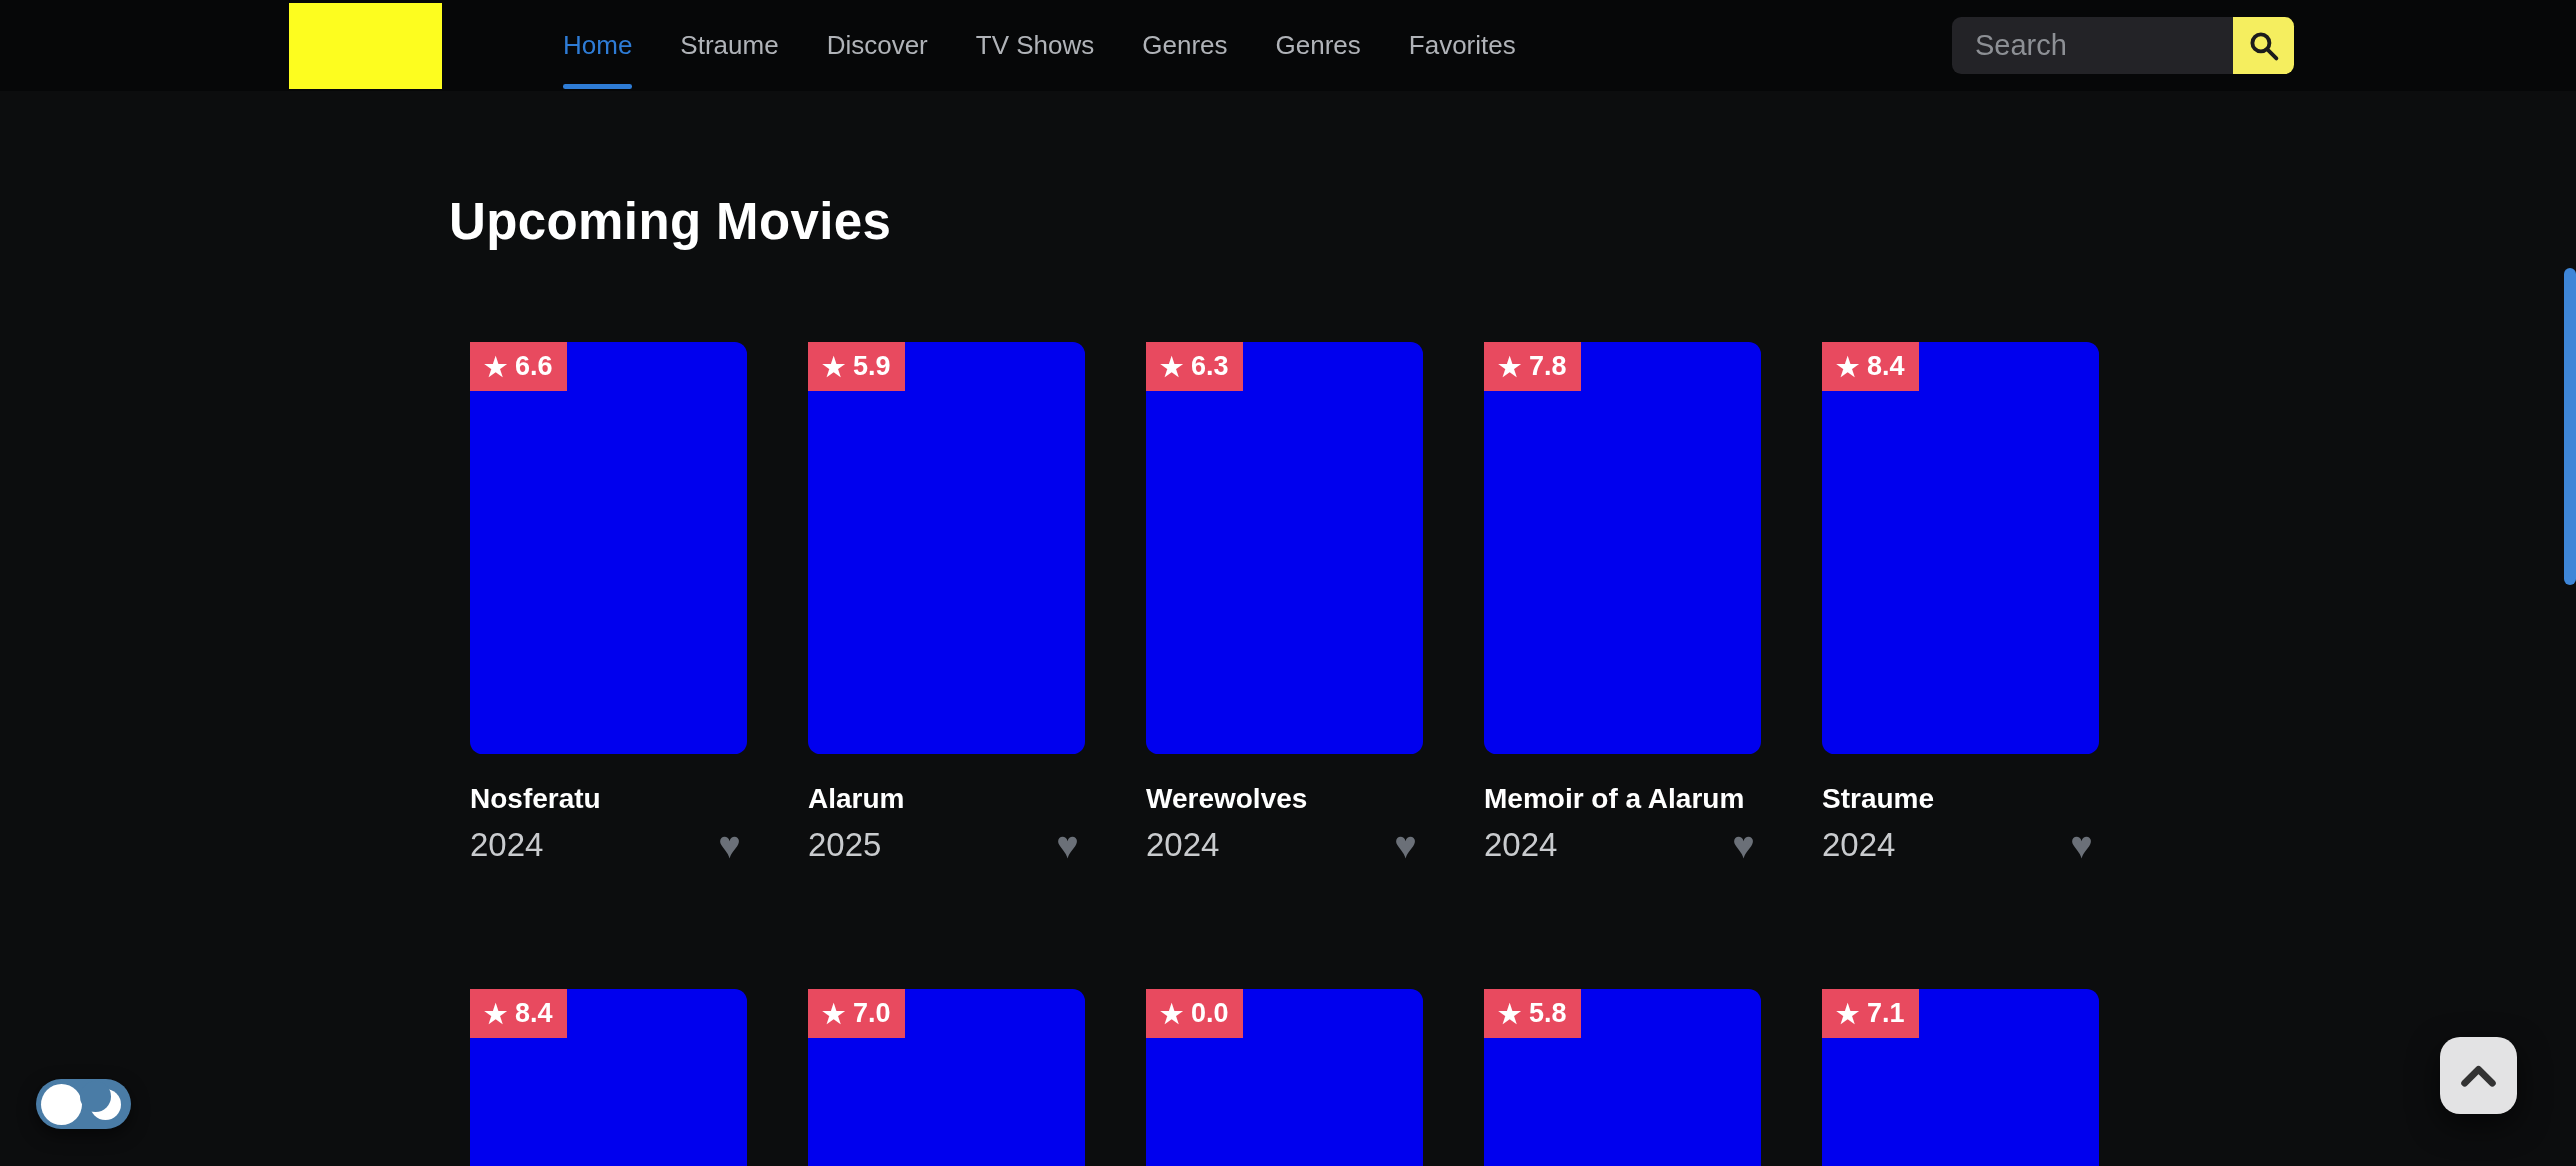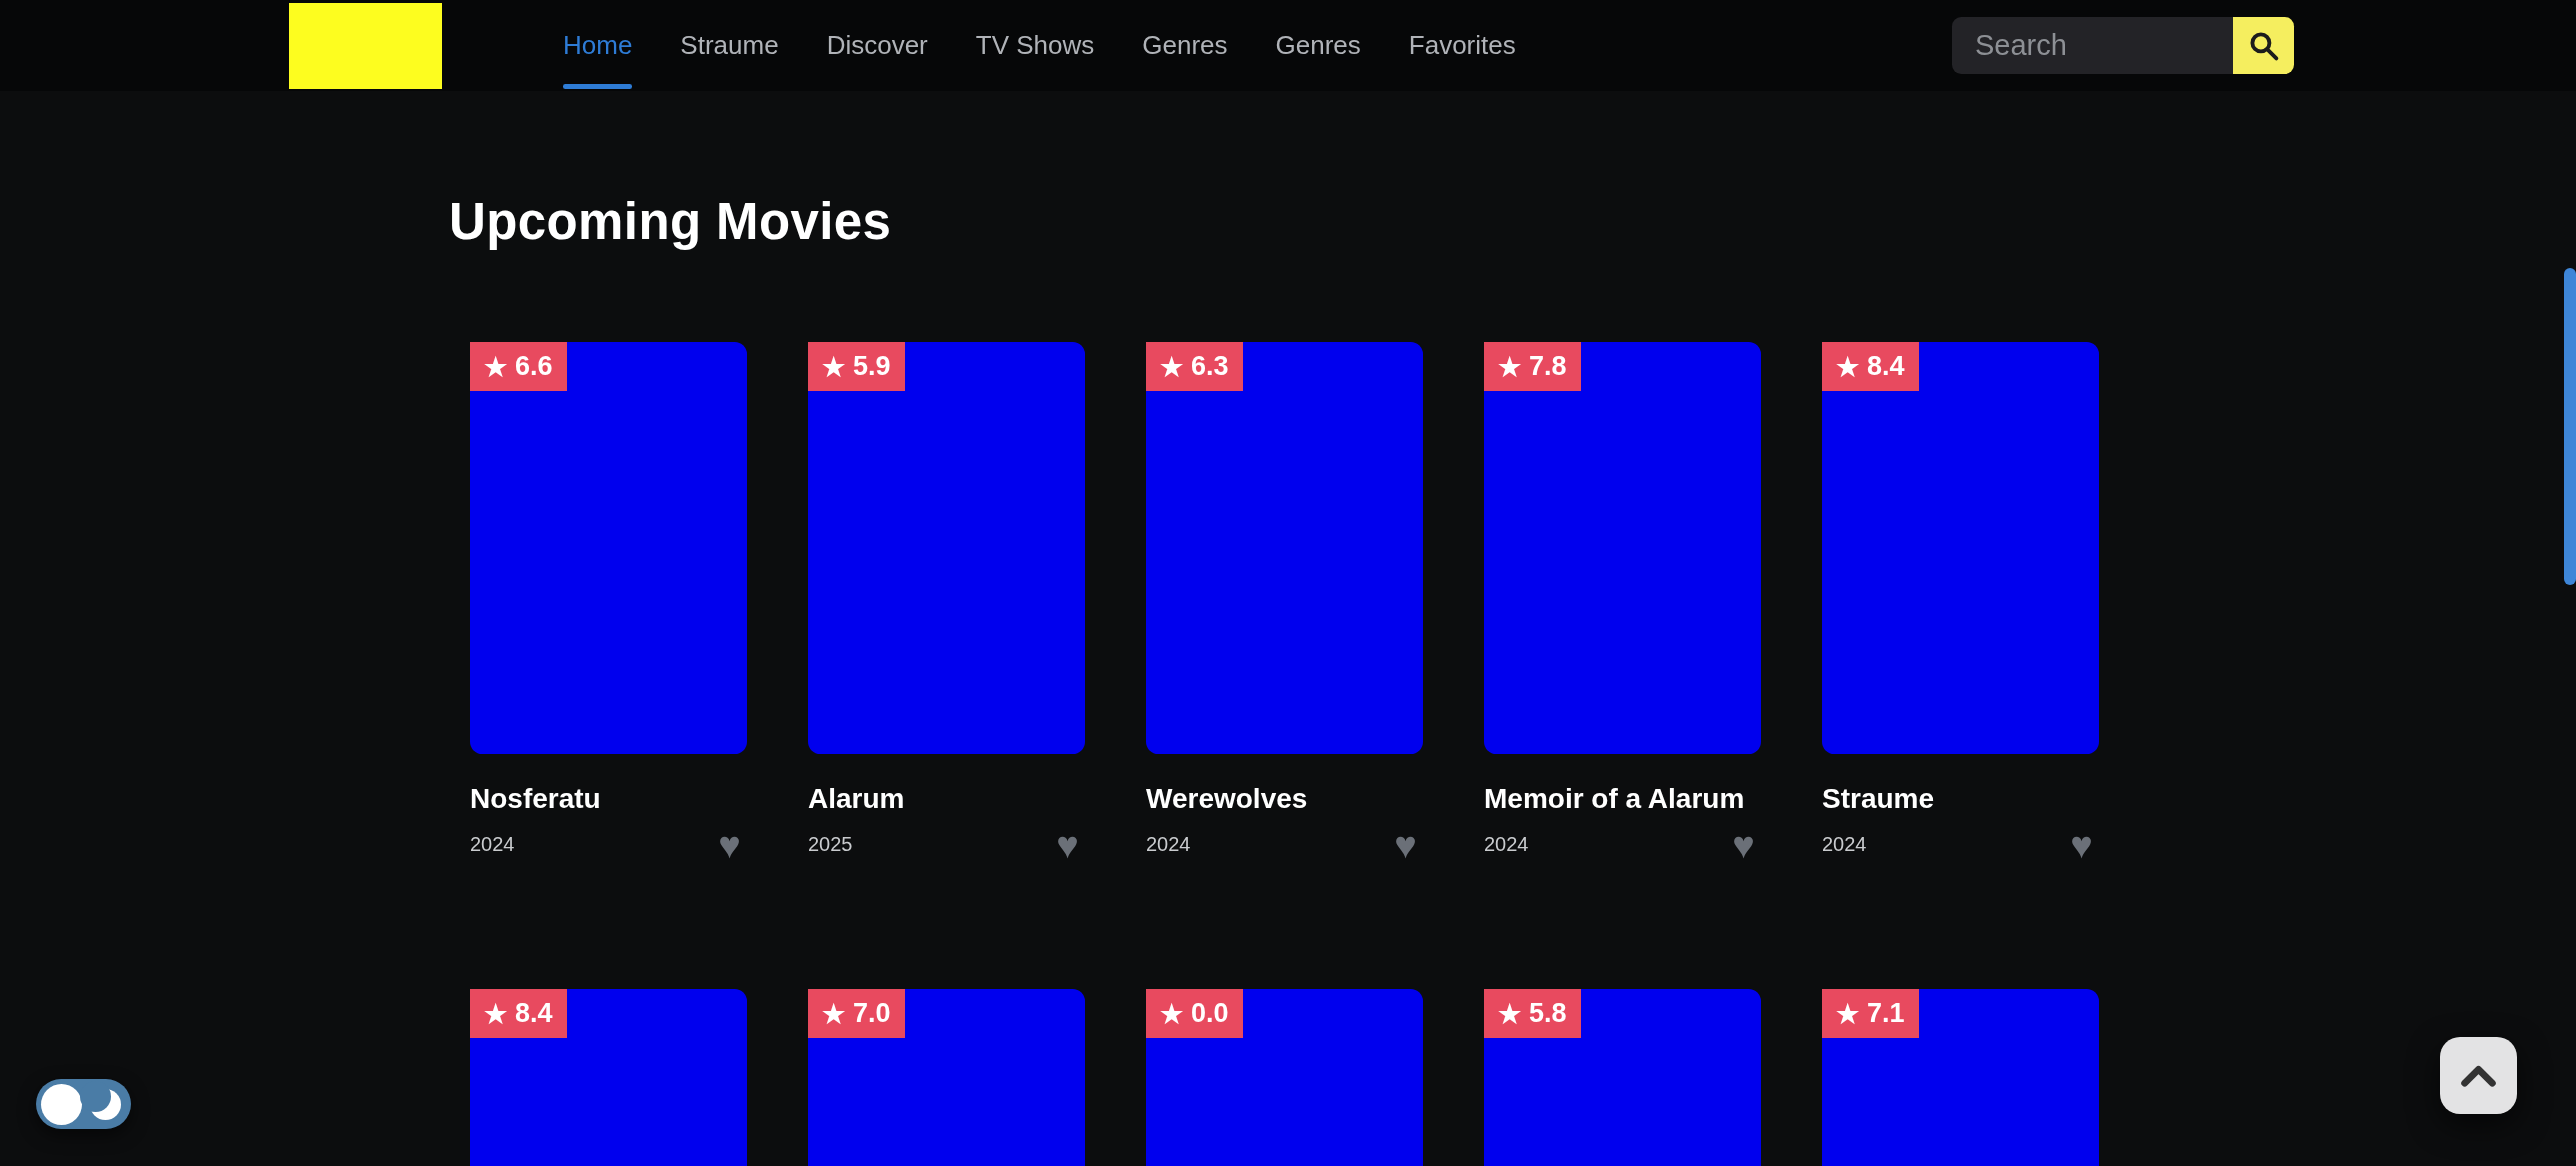--- a/index.html
+++ b/index.html
@@ -137,21 +137,21 @@
     color: #ffffff;
     white-space: nowrap;
   }
   .card-meta {
     margin-top: 10.7px;
     display: flex;
     justify-content: space-between;
     align-items: center;
     padding-right: 6.1px;
   }
-  .card-year { font-size: 20px; color: #c9cbce; }
+  .card-year { font-size: 33px; color: #c9cbce; }
   .heart { font-size: 38px; line-height: 1; color: #6b7078; cursor: pointer; }
 
   
   .theme-toggle {
     position: absolute;
     left: 36px; top: 1079px;
     width: 95px; height: 50px;
     border-radius: 25px;
     background: #4a7ca6;
     box-shadow: 0 6.1px 17px rgba(0,0,0,0.55);

